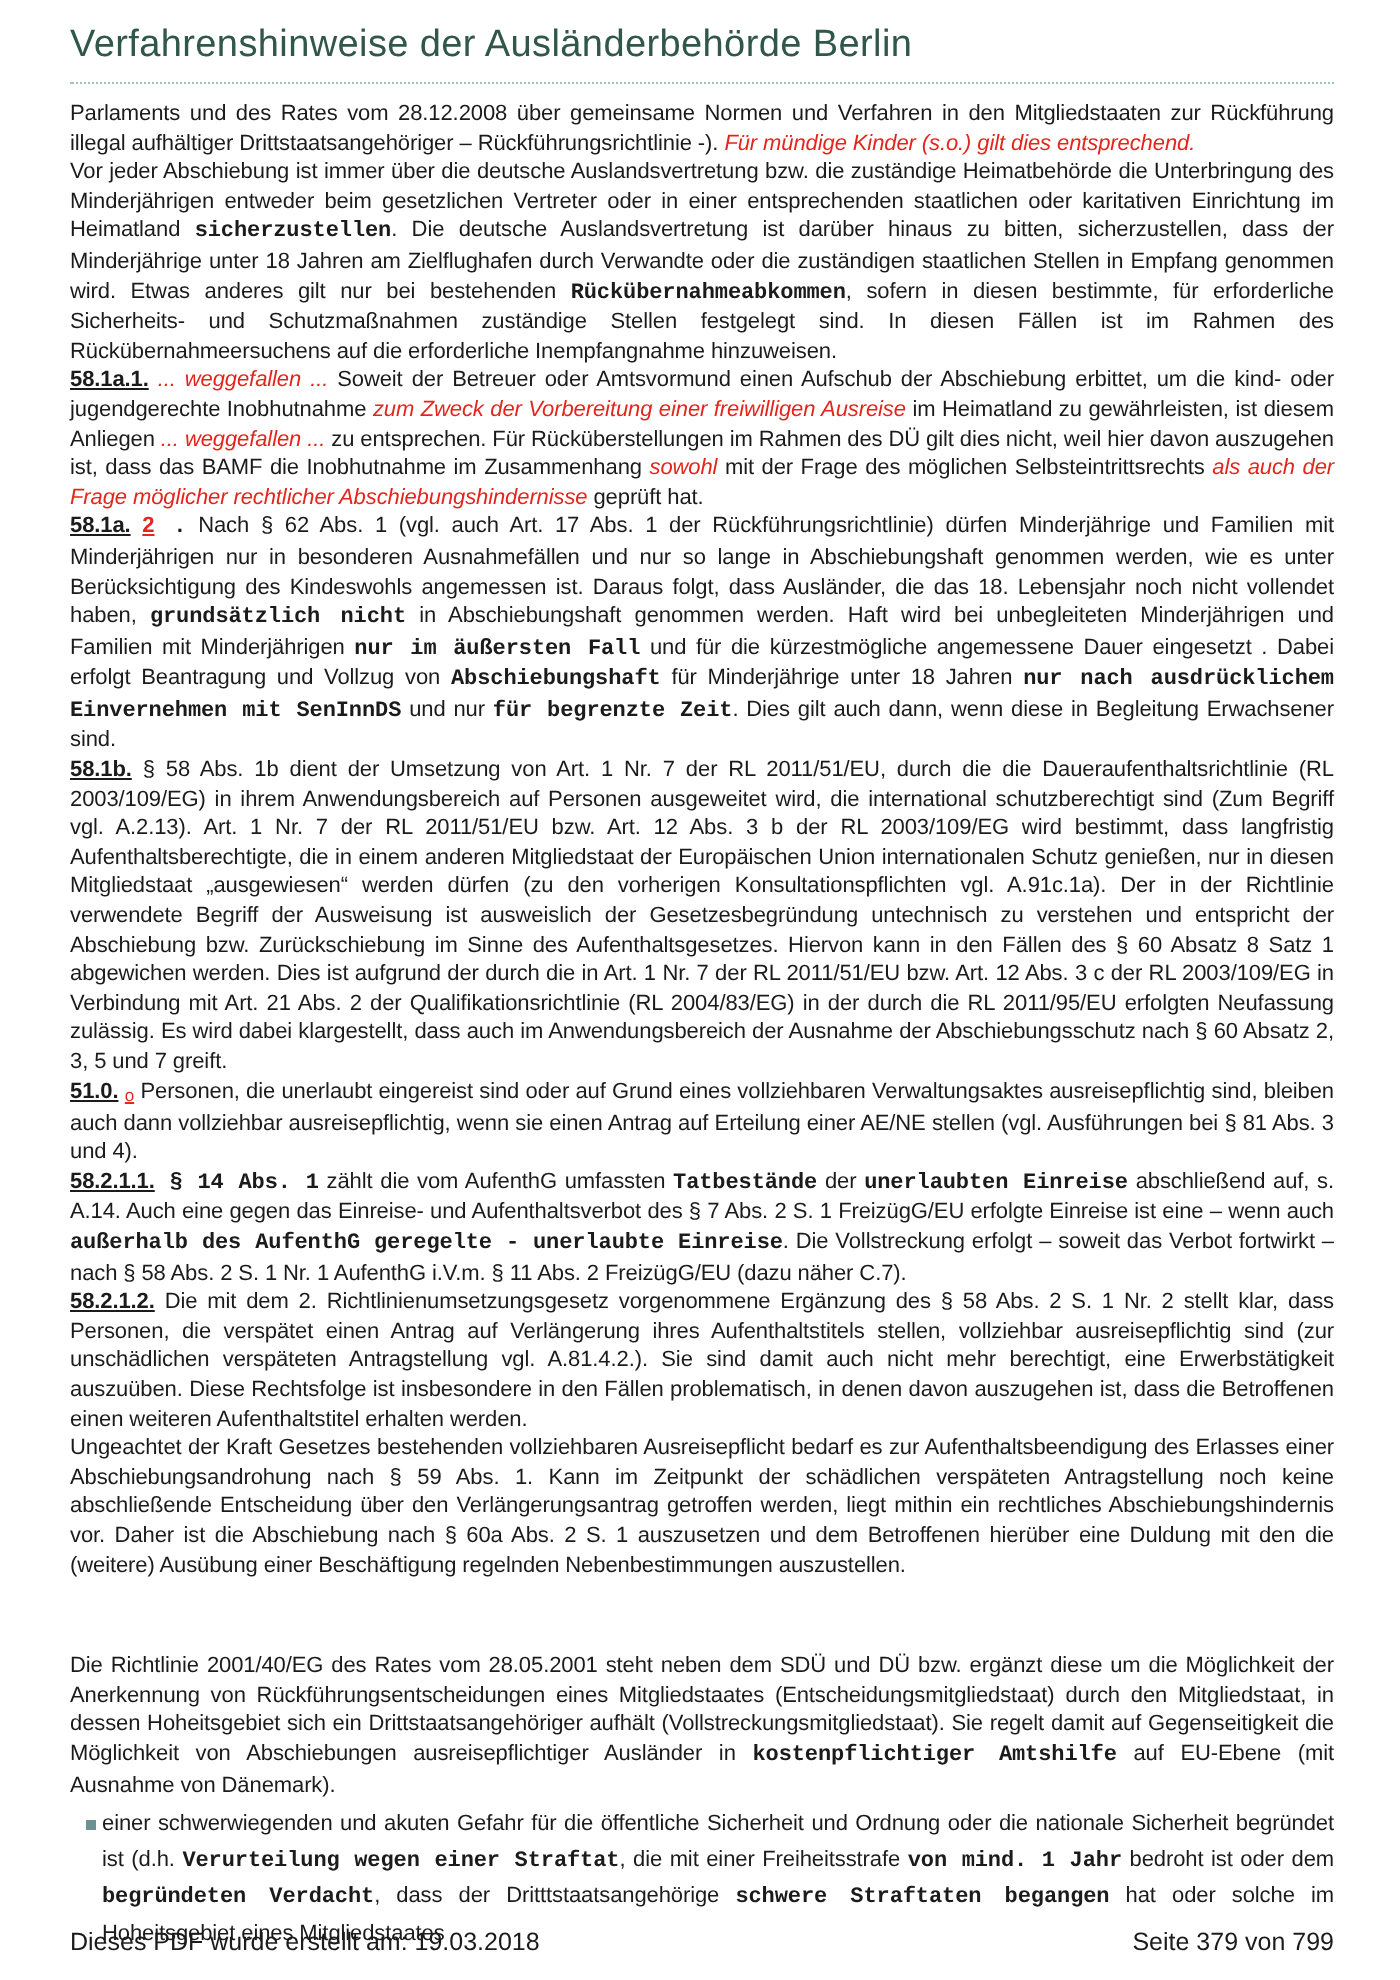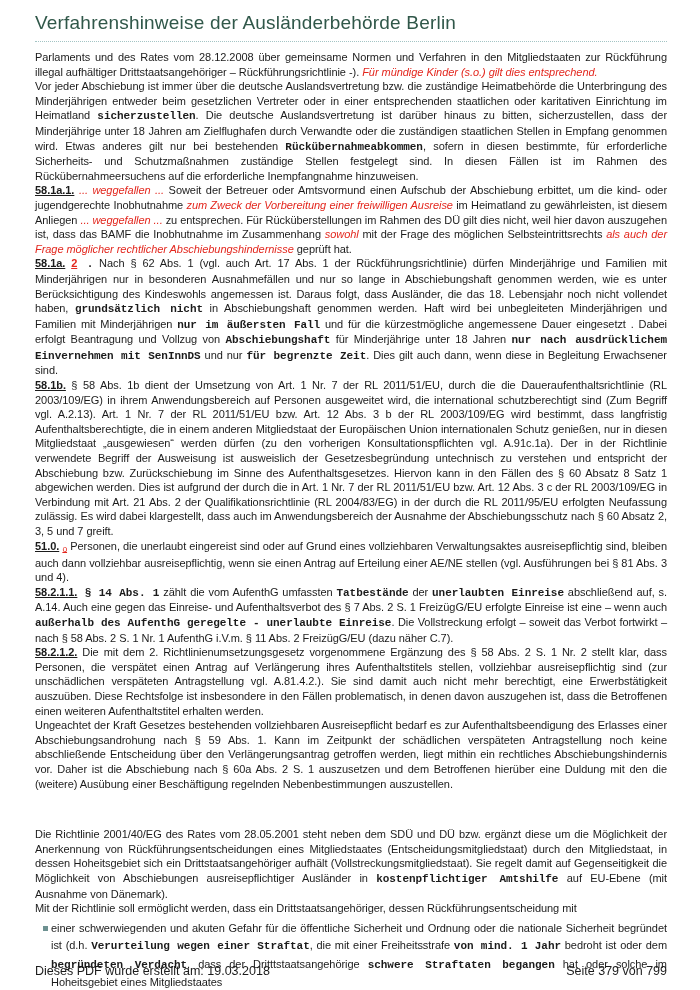--- a/index.html
+++ b/index.html
@@ -83,21 +83,20 @@
       <div class="blk-paragraph"><span>Vor jeder Abschiebung ist immer über die deutsche Auslandsvertretung bzw. die zuständige Heimatbehörde die Unterbringung des Minderjährigen entweder beim gesetzlichen Vertreter oder in einer entsprechenden staatlichen oder karitativen Einrichtung im Heimatland </span><span class="seg-b">sicherzustellen</span><span>. Die deutsche Auslandsvertretung ist darüber hinaus  zu bitten, sicherzustellen, dass der Minderjährige unter 18 Jahren am Zielflughafen durch Verwandte oder die zuständigen staatlichen Stellen in Empfang genommen wird. Etwas anderes gilt nur bei bestehenden </span><span class="seg-b">Rückübernahmeabkommen</span><span>, sofern in diesen bestimmte, für erforderliche Sicherheits- und Schutzmaßnahmen zuständige Stellen festgelegt sind. In diesen Fällen ist im Rahmen des Rückübernahmeersuchens auf die erforderliche Inempfangnahme hinzuweisen.</span></div>
       <div class="blk-paragraph"><span class="seg-bu">58.1a.1.</span><span> </span><span class="seg-ri">... weggefallen ...</span><span> Soweit der Betreuer oder Amtsvormund einen Aufschub der Abschiebung erbittet, um die kind- oder jugendgerechte Inobhutnahme </span><span class="seg-ri">zum Zweck der Vorbereitung einer freiwilligen Ausreise</span><span> im Heimatland zu gewährleisten, ist diesem Anliegen  </span><span class="seg-ri">... weggefallen ...</span><span> zu entsprechen. Für Rücküberstellungen im Rahmen des DÜ gilt dies nicht, weil hier davon auszugehen ist, dass das BAMF die Inobhutnahme im Zusammenhang </span><span class="seg-ri">sowohl</span><span> mit der Frage des möglichen Selbsteintrittsrechts </span><span class="seg-ri">als auch der Frage möglicher rechtlicher Abschiebungshindernisse</span><span> geprüft hat.</span></div>
       <div class="blk-paragraph"><span class="seg-bu">58.1a.</span><span> </span><span class="seg-rbu">2</span><span class="seg-b"> .</span><span> Nach § 62 Abs. 1 (vgl. auch Art. 17 Abs. 1 der Rückführungsrichtlinie) dürfen Minderjährige und Familien mit Minderjährigen nur in besonderen Ausnahmefällen und nur so lange in Abschiebungshaft genommen werden, wie es unter Berücksichtigung des Kindeswohls angemessen ist. Daraus folgt, dass Ausländer, die das 18. Lebensjahr noch nicht vollendet haben, </span><span class="seg-b">grundsätzlich nicht</span><span> in Abschiebungshaft genommen werden. Haft wird bei unbegleiteten Minderjährigen und Familien mit Minderjährigen </span><span class="seg-b">nur im äußersten Fall</span><span> und für die kürzestmögliche  angemessene Dauer eingesetzt . Dabei erfolgt Beantragung und Vollzug von </span><span class="seg-b">Abschiebungshaft</span><span> für Minderjährige unter 18 Jahren </span><span class="seg-b">nur nach ausdrücklichem Einvernehmen mit SenInnDS</span><span> und nur </span><span class="seg-b">für begrenzte Zeit</span><span>. Dies gilt auch dann, wenn diese in Begleitung Erwachsener sind.</span></div>
       <div class="blk-paragraph"><span class="seg-bu">58.1b.</span><span> § 58 Abs. 1b dient der Umsetzung von Art. 1 Nr. 7 der RL 2011/51/EU, durch die die Daueraufenthaltsrichtlinie (RL 2003/109/EG) in ihrem Anwendungsbereich auf Personen ausgeweitet wird, die international schutzberechtigt sind (Zum Begriff vgl. A.2.13). Art. 1 Nr. 7 der RL 2011/51/EU bzw. Art. 12 Abs. 3 b der RL 2003/109/EG wird bestimmt, dass langfristig Aufenthaltsberechtigte, die in einem anderen Mitgliedstaat der Europäischen Union internationalen Schutz genießen, nur in diesen Mitgliedstaat „ausgewiesen“ werden dürfen (zu den vorherigen Konsultationspflichten vgl. A.91c.1a). Der in der Richtlinie verwendete Begriff der Ausweisung ist ausweislich der Gesetzesbegründung untechnisch zu verstehen und entspricht der Abschiebung bzw. Zurückschiebung im Sinne des Aufenthaltsgesetzes. Hiervon kann in den Fällen des § 60 Absatz 8 Satz 1 abgewichen werden. Dies ist aufgrund der durch die in Art. 1 Nr. 7 der RL 2011/51/EU bzw. Art. 12 Abs. 3 c der RL 2003/109/EG in Verbindung mit Art. 21 Abs. 2 der Qualifikationsrichtlinie (RL 2004/83/EG) in der durch die RL 2011/95/EU erfolgten Neufassung zulässig. Es wird dabei klargestellt, dass auch im Anwendungsbereich der Ausnahme der Abschiebungsschutz nach § 60 Absatz 2, 3, 5 und 7 greift.</span></div>
       <div class="blk-paragraph"><span class="seg-bu">51.0.</span><span> </span><span class="seg-ro">o</span><span> Personen, die unerlaubt eingereist sind oder auf Grund eines vollziehbaren Verwaltungsaktes ausreisepflichtig sind, bleiben auch dann vollziehbar ausreisepflichtig, wenn sie einen Antrag auf Erteilung einer AE/NE stellen (vgl. Ausführungen bei § 81 Abs. 3 und 4).</span></div>
       <div class="blk-paragraph"><span class="seg-bu">58.2.1.1.</span><span class="seg-b"> § 14 Abs. 1</span><span> zählt die vom AufenthG umfassten </span><span class="seg-b">Tatbestände</span><span> der </span><span class="seg-b">unerlaubten Einreise</span><span> abschließend auf, s. A.14. Auch eine gegen das Einreise- und Aufenthaltsverbot des § 7 Abs. 2 S. 1 FreizügG/EU erfolgte Einreise ist eine – wenn auch </span><span class="seg-b">außerhalb des AufenthG geregelte - unerlaubte Einreise</span><span>. Die Vollstreckung erfolgt – soweit das Verbot fortwirkt – nach § 58 Abs. 2 S. 1 Nr. 1 AufenthG i.V.m. § 11 Abs. 2 FreizügG/EU (dazu näher C.7).</span></div>
       <div class="blk-paragraph"><span class="seg-bu">58.2.1.2.</span><span> Die mit dem 2. Richtlinienumsetzungsgesetz vorgenommene Ergänzung des § 58 Abs. 2 S. 1 Nr. 2 stellt klar, dass Personen, die verspätet einen Antrag auf Verlängerung ihres Aufenthaltstitels stellen, vollziehbar ausreisepflichtig sind (zur unschädlichen verspäteten Antragstellung vgl. A.81.4.2.). Sie sind damit auch nicht mehr berechtigt, eine Erwerbstätigkeit auszuüben. Diese Rechtsfolge ist insbesondere in den Fällen problematisch, in denen davon auszugehen ist, dass die Betroffenen einen weiteren Aufenthaltstitel erhalten werden.</span></div>
       <div class="blk-paragraph"><span>Ungeachtet der Kraft Gesetzes bestehenden vollziehbaren Ausreisepflicht bedarf es zur Aufenthaltsbeendigung des Erlasses einer Abschiebungsandrohung nach § 59 Abs. 1. Kann im Zeitpunkt der schädlichen verspäteten Antragstellung noch keine abschließende Entscheidung über den Verlängerungsantrag getroffen werden, liegt mithin ein rechtliches Abschiebungshindernis vor. Daher ist die Abschiebung nach § 60a Abs. 2 S. 1 auszusetzen und dem Betroffenen hierüber eine Duldung mit den die (weitere) Ausübung einer Beschäftigung regelnden Nebenbestimmungen auszustellen.</span></div>
       <div class="blk-spacer"></div>
       <div class="blk-paragraph"><span>Die Richtlinie 2001/40/EG des Rates vom 28.05.2001 steht neben dem SDÜ und DÜ bzw. ergänzt diese um die Möglichkeit der Anerkennung von Rückführungsentscheidungen eines Mitgliedstaates (Entscheidungsmitgliedstaat) durch den Mitgliedstaat, in dessen Hoheitsgebiet sich ein Drittstaatsangehöriger aufhält (Vollstreckungsmitgliedstaat). Sie regelt damit auf Gegenseitigkeit die Möglichkeit von Abschiebungen ausreisepflichtiger Ausländer in </span><span class="seg-b">kostenpflichtiger Amtshilfe</span><span> auf EU-Ebene (mit Ausnahme von Dänemark).</span></div>
-      <div class="blk-paragraph"><span>Mit der Richtlinie soll ermöglicht werden, dass ein Drittstaatsangehöriger, dessen Rückführungsentscheidung mit</span></div>
       <div class="blk-bullet">
         <span class="bullet-marker"></span>
         <span class="bullet-text"><span>einer schwerwiegenden und akuten Gefahr für die öffentliche Sicherheit und Ordnung oder die nationale Sicherheit begründet ist (d.h. </span><span class="seg-b">Verurteilung wegen einer Straftat</span><span>, die mit einer Freiheitsstrafe </span><span class="seg-b">von mind. 1 Jahr</span><span> bedroht ist oder dem </span><span class="seg-b">begründeten Verdacht</span><span>, dass der Dritttstaatsangehörige </span><span class="seg-b">schwere Straftaten begangen</span><span> hat oder solche im Hoheitsgebiet eines Mitgliedstaates </span></span>
       </div>
     </div>
   <div class="footer">
     <span>Dieses PDF wurde erstellt am: 19.03.2018</span>
     <span>Seite 379 von 799</span>
   </div>
 </div>

